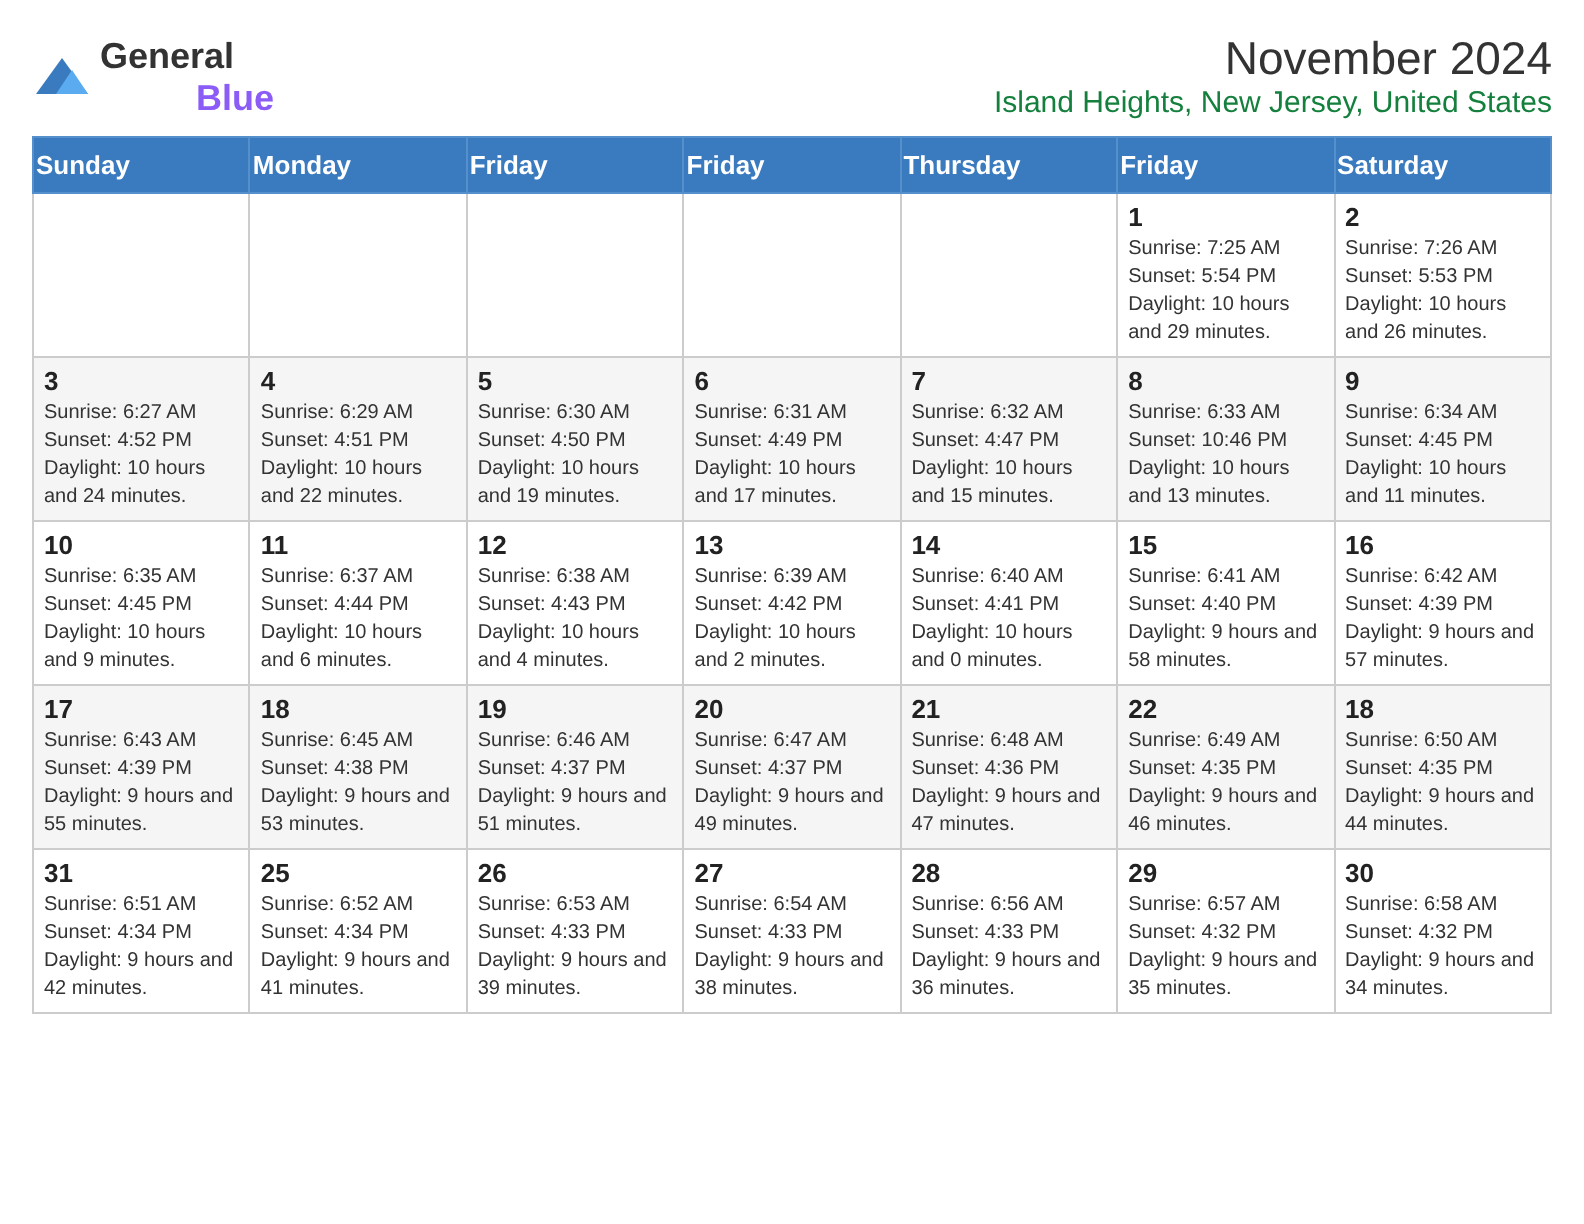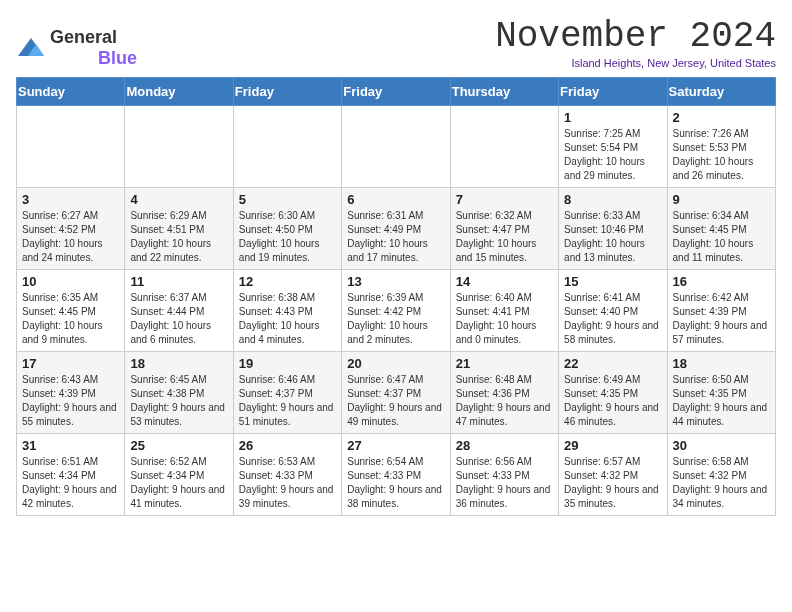--- a/index.html
+++ b/index.html
@@ -33,28 +33,27 @@
       margin-left: 48px;
     }
     .logo-icon {
       width: 30px;
       height: 24px;
     }
     .title-area {
       text-align: right;
     }
     .month-title {
-      font-size: 36px;
+      font-size: 23px;
       font-weight: normal;
       color: #333;
-      font-family: Liberation Mono, monospace;
     }
     .location-title {
-      font-size: 11px;
-      color: #4c1d95;
+      font-size: 15px;
+      color: #15803d;
     }
     table {
       width: 100%;
       border-collapse: collapse;
       table-layout: fixed;
     }
     thead th {
       background-color: #3a7abf;
       color: #fff;
       font-size: 13px;

